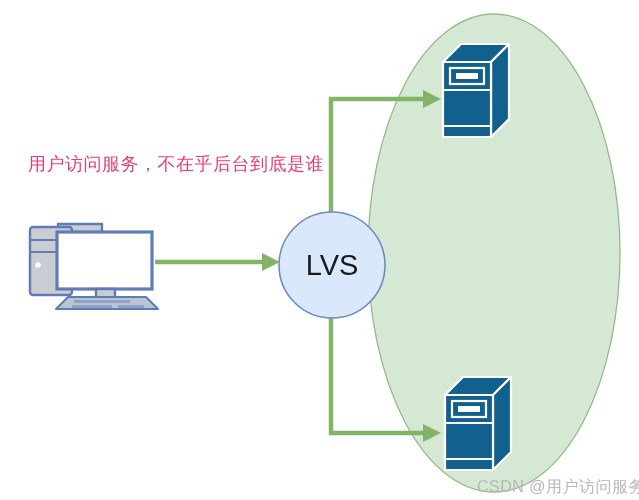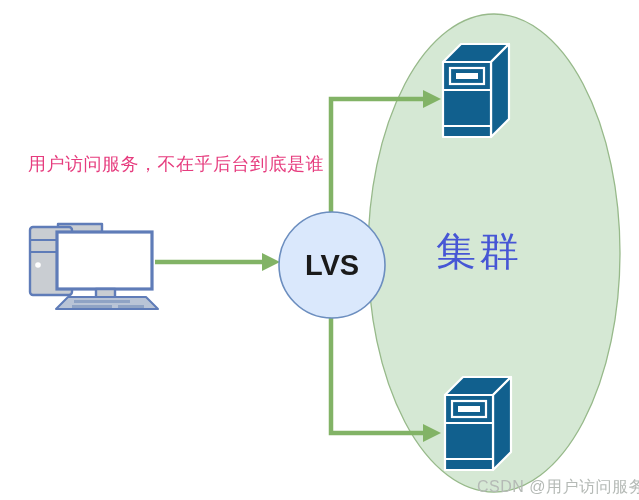--- a/index.html
+++ b/index.html
@@ -28,21 +28,21 @@
 
   .label { position: absolute; white-space: nowrap; }
   .caption-text {
     left: 28px; top: 152px;
     font-size: 18px; letter-spacing: 0.5px;
     color: var(--caption-text);
   }
   .lvs-label {
     left: 279px; top: 212px; width: 106px; height: 106px;
     display: flex; align-items: center; justify-content: center;
-    font-size: 29px; color: #1a1a1a; font-weight: bold;
+    font-size: 29px; color: #1a1a1a;
   }
   .cluster-label {
     left: 436px; top: 224px;
     font-size: 40px; letter-spacing: 3px;
     color: var(--cluster-text);
   }
   .watermark-text {
     left: 477px; top: 477px;
     font-size: 16px; letter-spacing: 0.5px;
     color: var(--watermark-text);
@@ -97,15 +97,14 @@
       <rect class="pc-body" x="96" y="289" width="19" height="9"></rect>
       <polygon class="pc-kb" points="68,297 146,297 158,309 56,309"></polygon>
       <rect class="pc-keys" x="74" y="300" width="56" height="3"></rect>
       <rect class="pc-keys" x="72" y="305" width="40" height="3"></rect>
       <rect class="pc-keys" x="118" y="305" width="26" height="3"></rect>
     </g>
   </svg>
 
   <div class="label caption-text">用户访问服务，不在乎后台到底是谁</div>
   <div class="label lvs-label">LVS</div>
-  <div class="label cluster-label">集群</div>
   <div class="label watermark-text">CSDN @用户访问服务</div>
 </div>
 
 </body></html>

